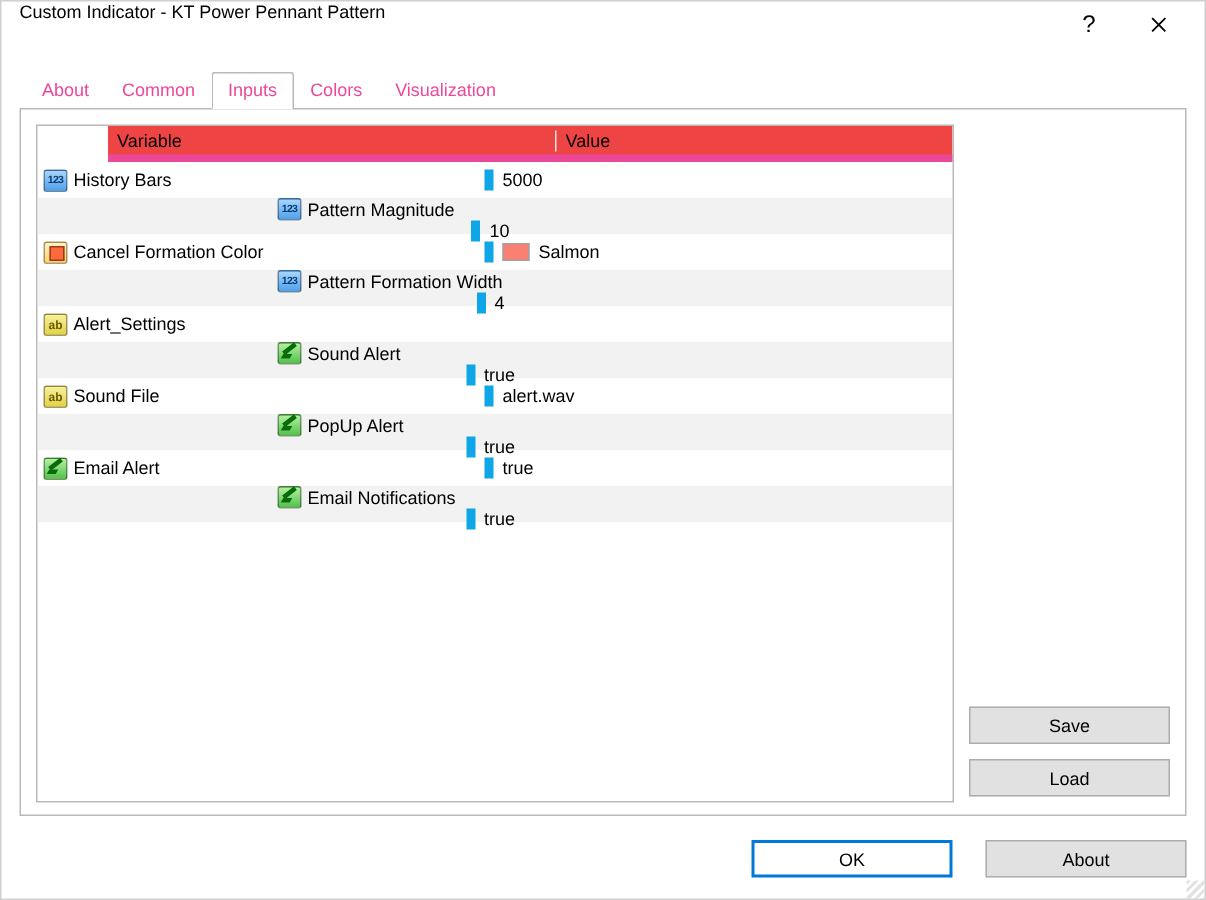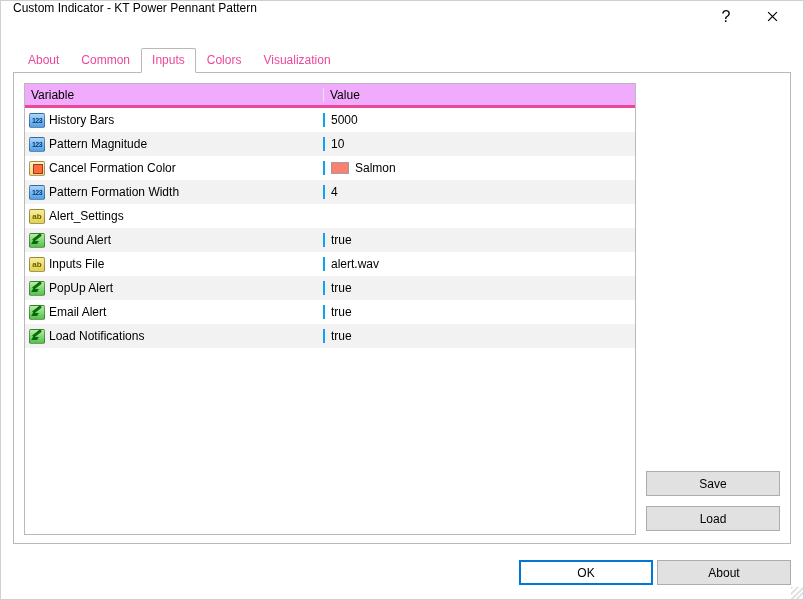--- a/index.html
+++ b/index.html
@@ -72,49 +72,50 @@
   .grid-wrap {
     border: 1px solid #b9b9b9;
     margin: 10px 10px 10px 10px;
     width: 612px;
     height: 452px;
     overflow: hidden;
   }
   
   .grid-header {
     display: flex;
-    border-bottom: 3px solid #ec4899;
+    border-bottom: 5px solid #ec4899;
     
     height: 24px;
     align-items: center;
-    background: #f0abfc;
+    background: #ef4444;
+    margin-left: 47px;
   }
   .gh-col {
     padding: 0 6px;
     font-size: 12px;
   }
   .gh-var { width: 298px; }
   .gh-val { flex: 1; border-left: 1px solid #e6e6e6; }
   .grid-body { }
   .row {
     display: flex;
     height: 24px;
     align-items: center;
   }
-  .row.alt { background: #f2f2f2; }
+  .row.alt { background: #f2f2f2; flex-direction: column; }
   .cell-var {
     width: 298px;
     display: flex;
     align-items: center;
     gap: 4px;
     padding-left: 4px;
   }
   .cell-val {
     flex: 1;
-    border-left: 2px solid #0ea5e9;
+    border-left: 6px solid #0ea5e9;
     padding: 0 6px;
     display: flex;
     align-items: center;
     gap: 6px;
   }
   
   .ico {
     width: 16px;
     height: 15px;
     display: inline-flex;
@@ -161,21 +162,21 @@
     justify-content: center;
     cursor: default;
   }
   .btn.primary { border: 2px solid #0078d7; background:#ffffff; }
   
   .bottom-bar {
     position: absolute;
     right: 12px;
     bottom: 14px;
     display: flex;
-    gap: 4px;
+    gap: 22px;
     align-items: center;
   }
   .grip {
     position:absolute; right:0; bottom:0; width:12px; height:12px;
     background: repeating-linear-gradient(135deg,#c6c6c6 0 2px,transparent 2px 4px);
     opacity:.5;
   }
 </style>
 </head>
 <body>
@@ -259,21 +260,21 @@
               <span class="ico ico-bool"></span>
               <span>Sound Alert</span>
             </div>
             <div class="cell-val">
               <span>true</span>
             </div>
           </div>
           <div class="row">
             <div class="cell-var">
               <span class="ico ico-str"></span>
-              <span>Inputs File</span>
+              <span>Sound File</span>
             </div>
             <div class="cell-val">
               <span>alert.wav</span>
             </div>
           </div>
           <div class="row alt">
             <div class="cell-var">
               <span class="ico ico-bool"></span>
               <span>PopUp Alert</span>
             </div>
@@ -286,21 +287,21 @@
               <span class="ico ico-bool"></span>
               <span>Email Alert</span>
             </div>
             <div class="cell-val">
               <span>true</span>
             </div>
           </div>
           <div class="row alt">
             <div class="cell-var">
               <span class="ico ico-bool"></span>
-              <span>Load Notifications</span>
+              <span>Email Notifications</span>
             </div>
             <div class="cell-val">
               <span>true</span>
             </div>
           </div>
         </div>
     </div>
 
     <div class="side-buttons">
       <div class="btn">Save</div>

